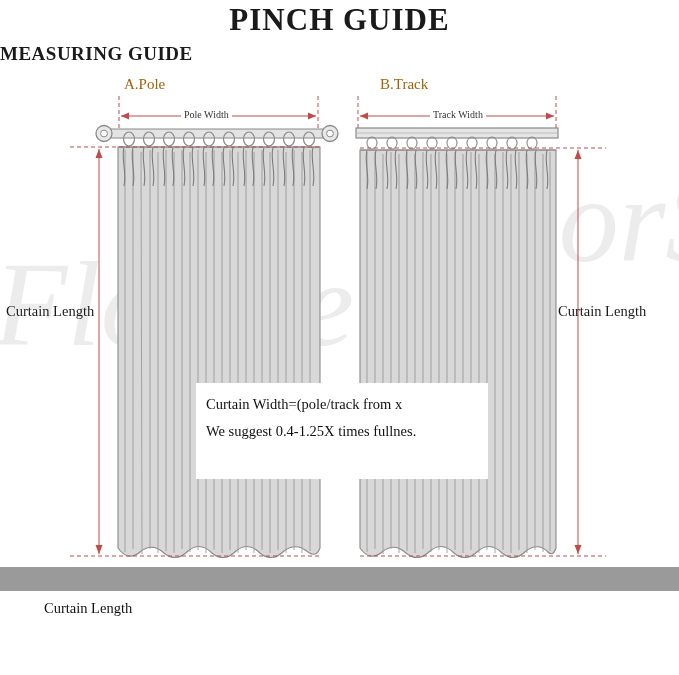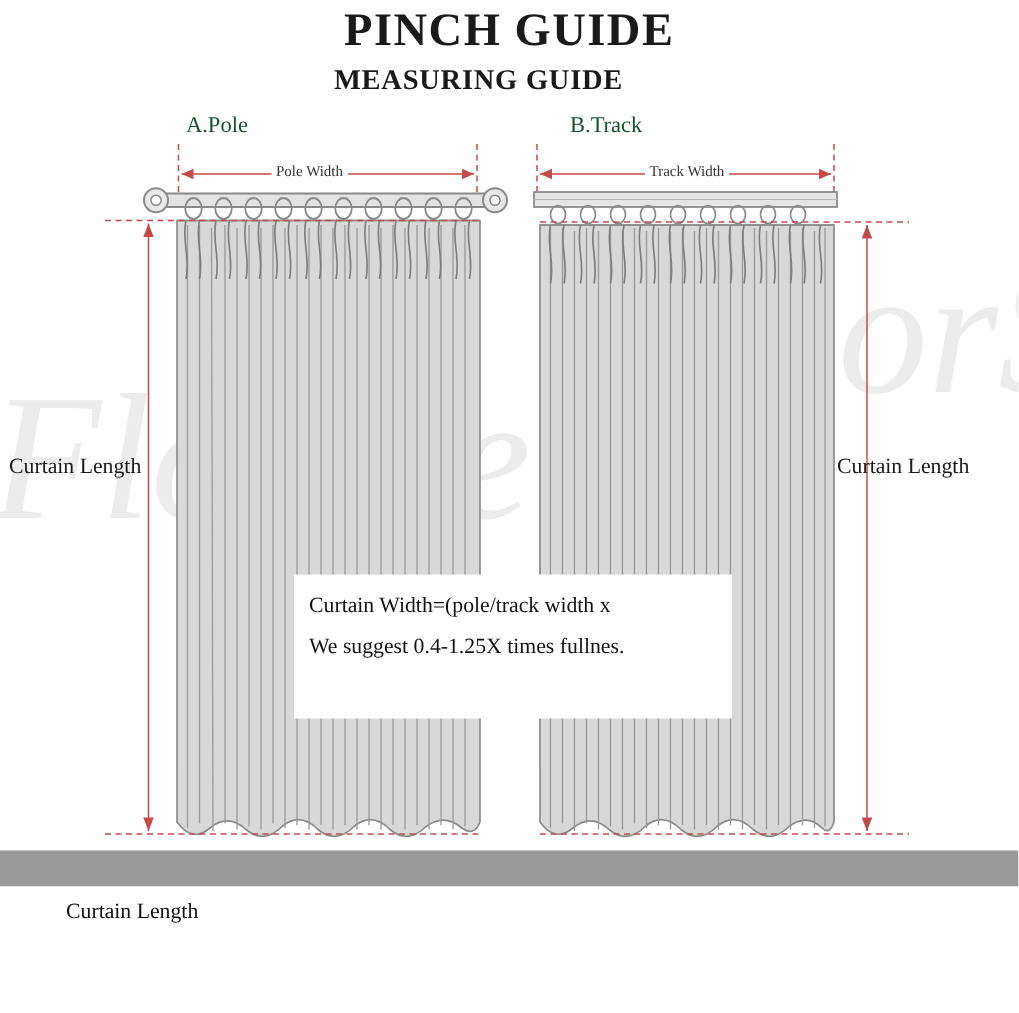--- a/index.html
+++ b/index.html
@@ -39,30 +39,29 @@
     font-size: 31px;
     font-weight: bold;
     letter-spacing: 1px;
     font-family: "Liberation Serif", serif;
   }
   .subtitle {
     position: absolute;
     top: 43px;
     left: 0;
     width: 638px;
-    text-align: center;
     font-size: 19px;
     font-weight: bold;
     letter-spacing: 0.5px;
   }
   .panel-label {
     position: absolute;
     font-size: 15px;
     font-family: "Liberation Serif", serif;
-    color: #14532d;
+    color: #a16207;
   }
   #label-pole { left: 124px; top: 76px; }
   #label-track { left: 380px; top: 76px; }
 
   .dim-label {
     position: absolute;
     font-size: 10px;
     color: #333;
     background: #ffffff;
     padding: 0 3px;
@@ -379,21 +378,21 @@
   <div class="panel-label" id="label-pole">A.Pole</div>
   <div class="panel-label" id="label-track">B.Track</div>
 
   <div class="dim-label" id="pole-width-label">Pole Width</div>
   <div class="dim-label" id="track-width-label">Track Width</div>
 
   <div class="side-label" id="curtain-length-left">Curtain Length</div>
   <div class="side-label" id="curtain-length-right">Curtain Length</div>
 
   <div class="formula-box">
-    <div class="formula-line">Curtain Width=(pole/track width x</div>
+    <div class="formula-line">Curtain Width=(pole/track from x</div>
     <div class="formula-line">We suggest 0.4-1.25X times fullnes.</div>
   </div>
 
   <div class="footer">
     <div class="footer-bar"></div>
     <div class="footer-body">
       <div class="footer-title">Curtain Length</div>
     </div>
   </div>
 

